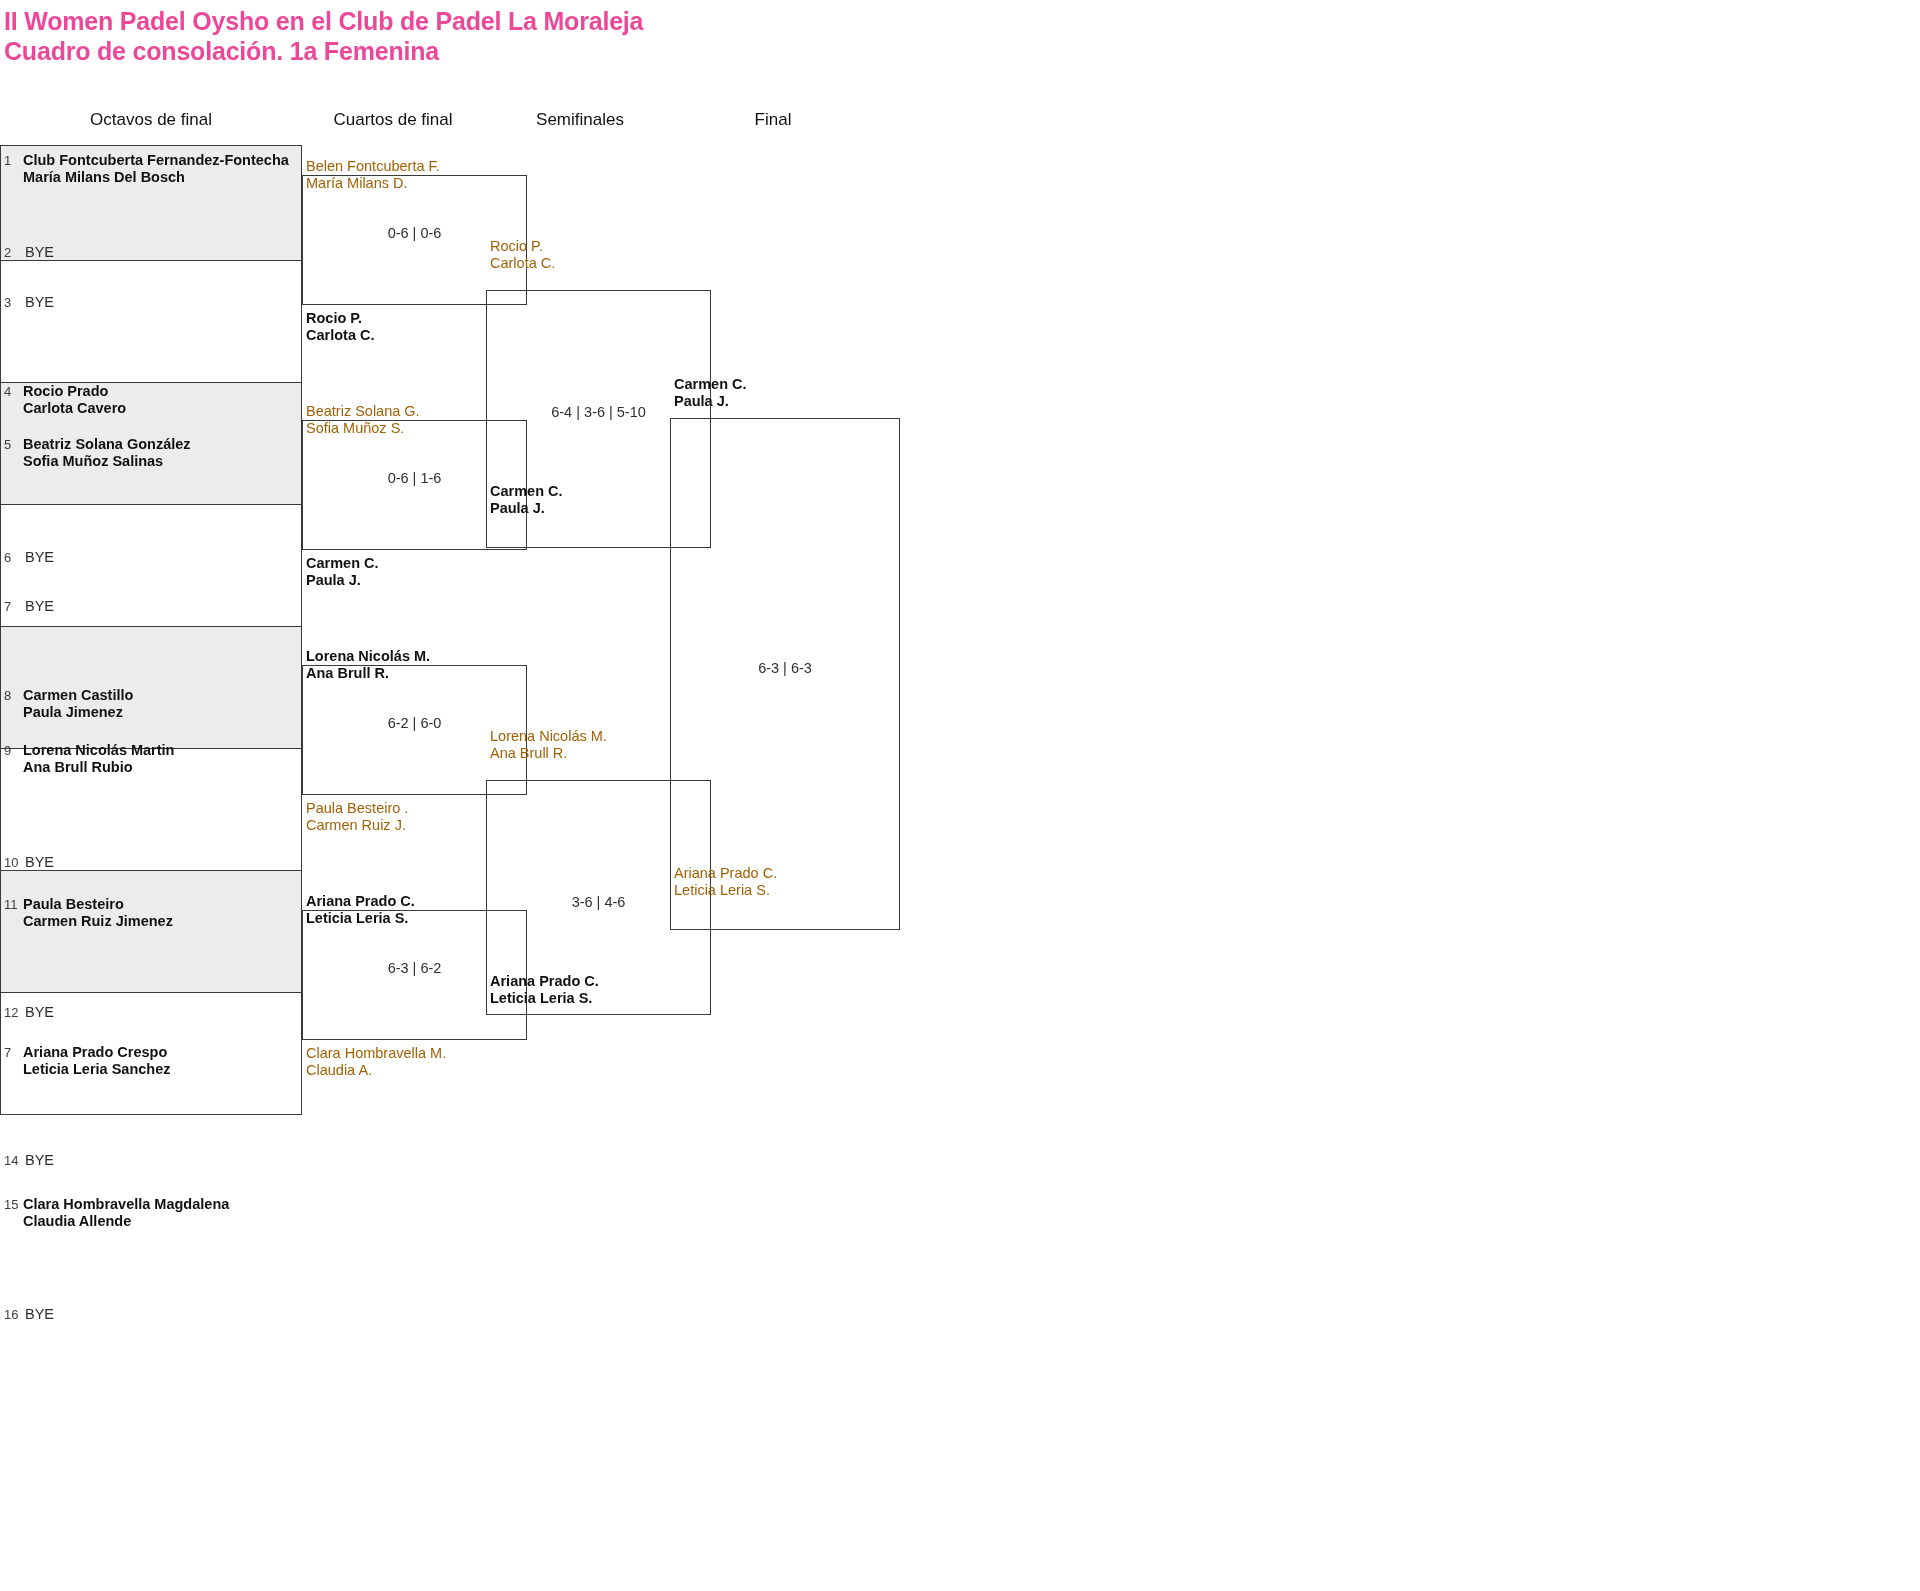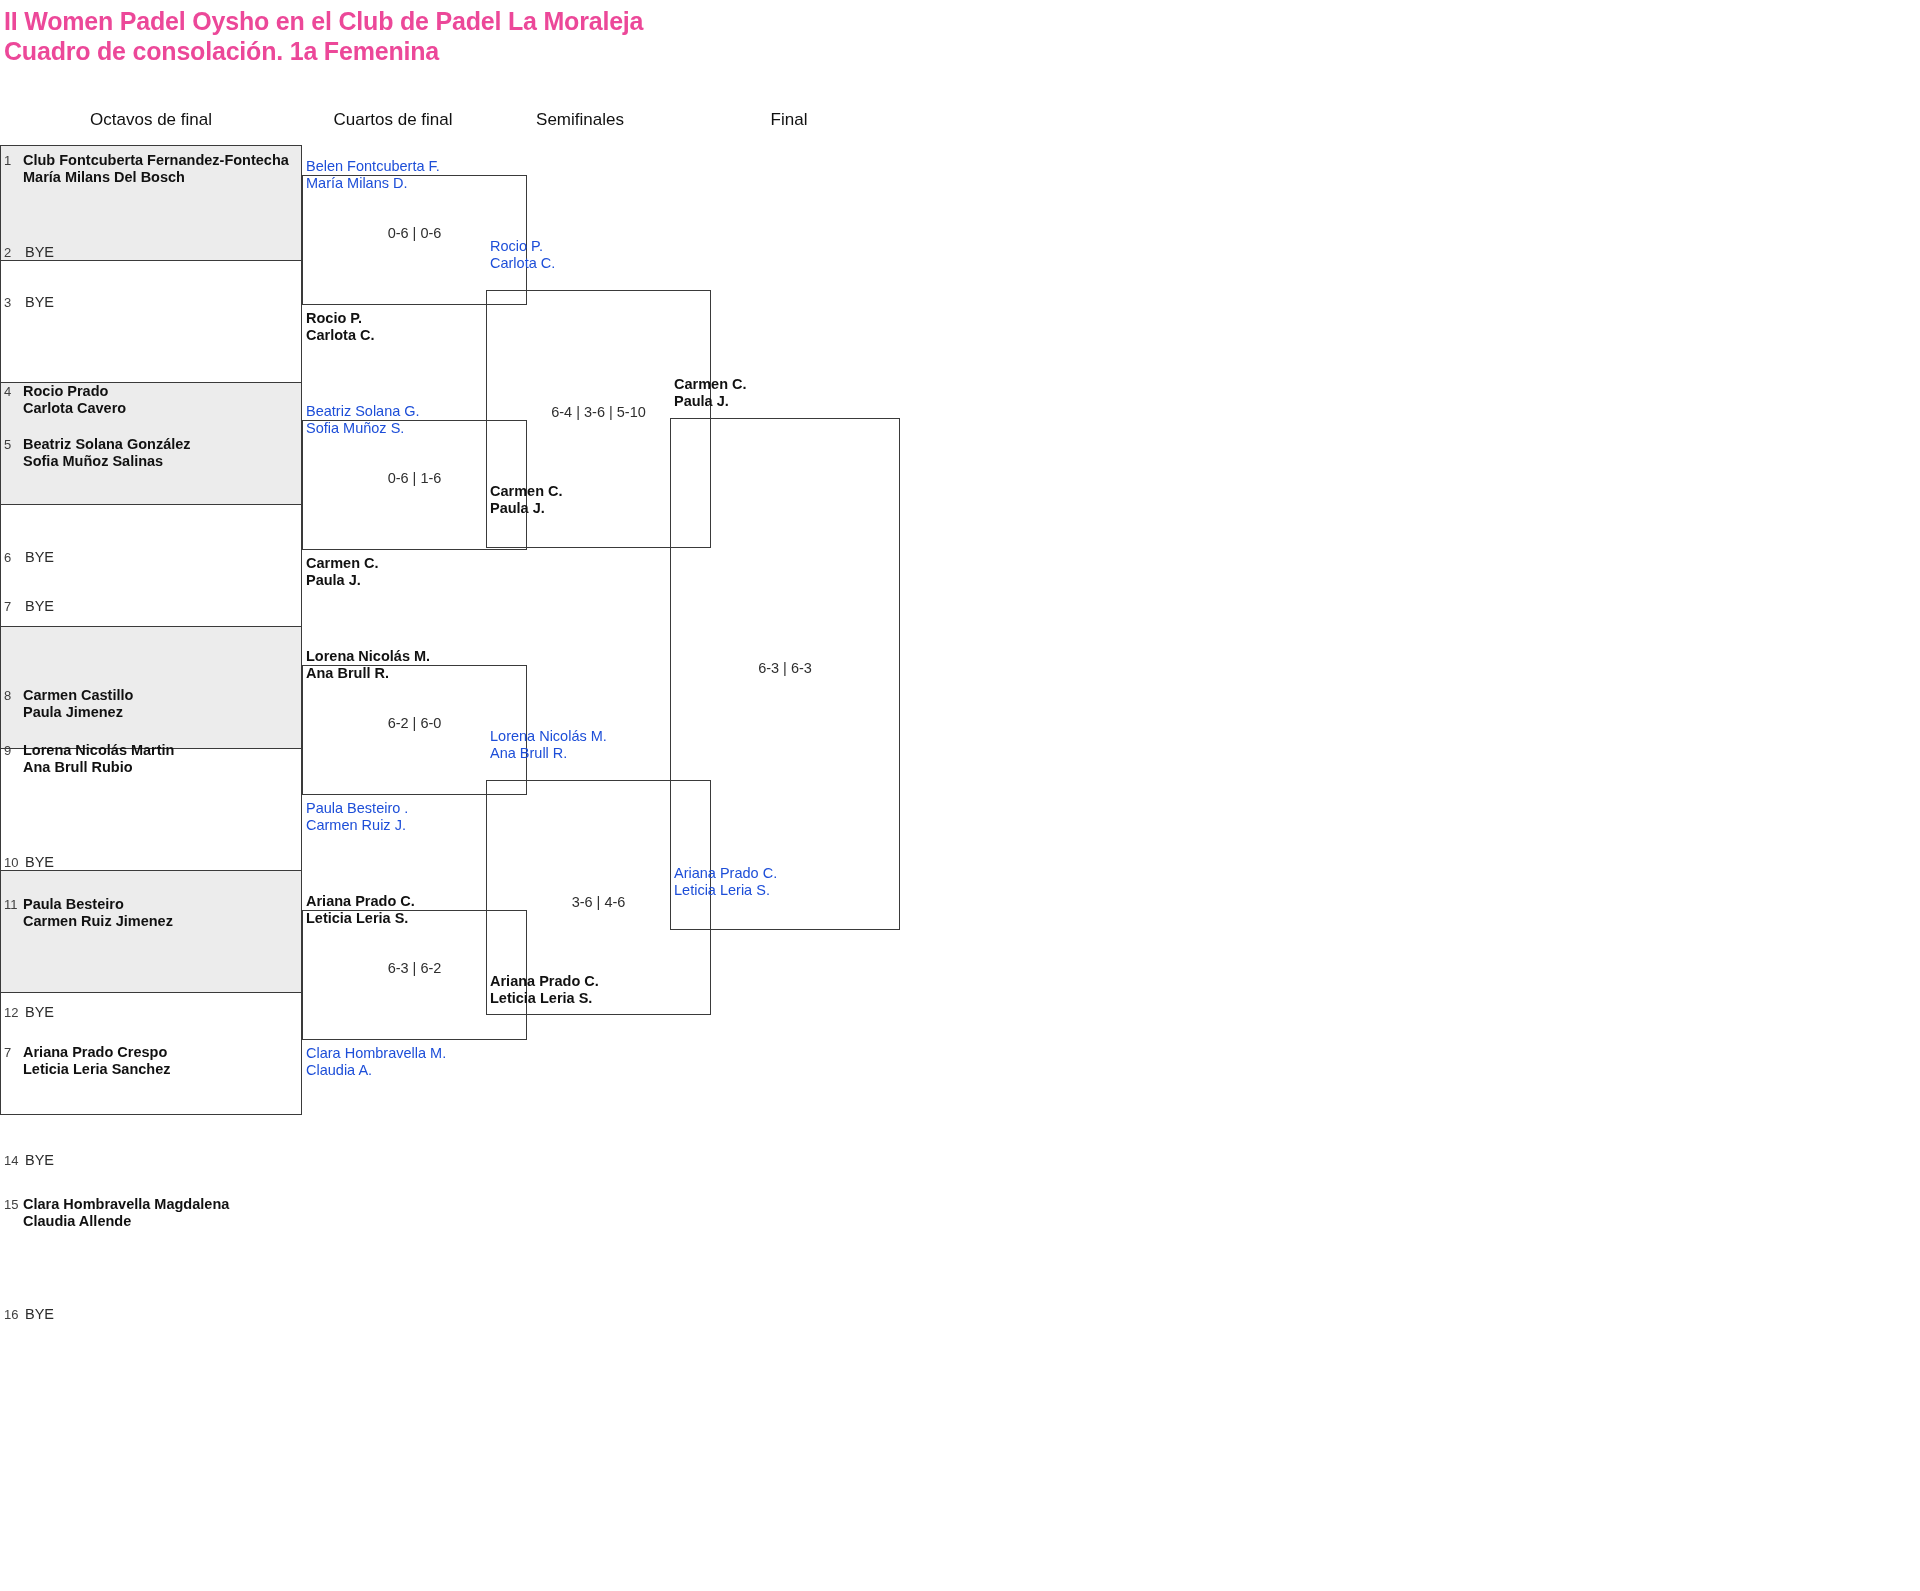--- a/index.html
+++ b/index.html
@@ -128,35 +128,35 @@
   }
   .plate .ln { display: block; }
   .plate.winner {
     font-size: 14.5px;
     font-weight: 700;
     color: #111111;
   }
   .plate.loser {
     font-size: 14.5px;
     font-weight: 400;
-    color: #1d4ed8;
+    color: #a16207;
   }
 </style>
 </head>
 <body>
 
 <div id="title-block">
   <div class="title-line">II Women Padel Oysho en el Club de Padel La Moraleja</div>
   <div class="title-line">Cuadro de consolación. 1a Femenina</div>
 </div>
 
 <div class="round-header" style="left:56px;  width:190px;">Octavos de final</div>
 <div class="round-header" style="left:298px; width:190px;">Cuartos de final</div>
 <div class="round-header" style="left:490px; width:180px;">Semifinales</div>
-<div class="round-header" style="left:724px; width:130px;">Final</div>
+<div class="round-header" style="left:708px; width:130px;">Final</div>
 
 <div id="bracket">
 
   <div class="r1-col">
     <div class="r1-band shaded" style="height:115px;"></div>
     <div class="r1-band plain" style="height:122px;"></div>
     <div class="r1-band shaded" style="height:122px;"></div>
     <div class="r1-band plain" style="height:122px;"></div>
     <div class="r1-band shaded" style="height:122px;"></div>
     <div class="r1-band plain" style="height:122px;"></div>

